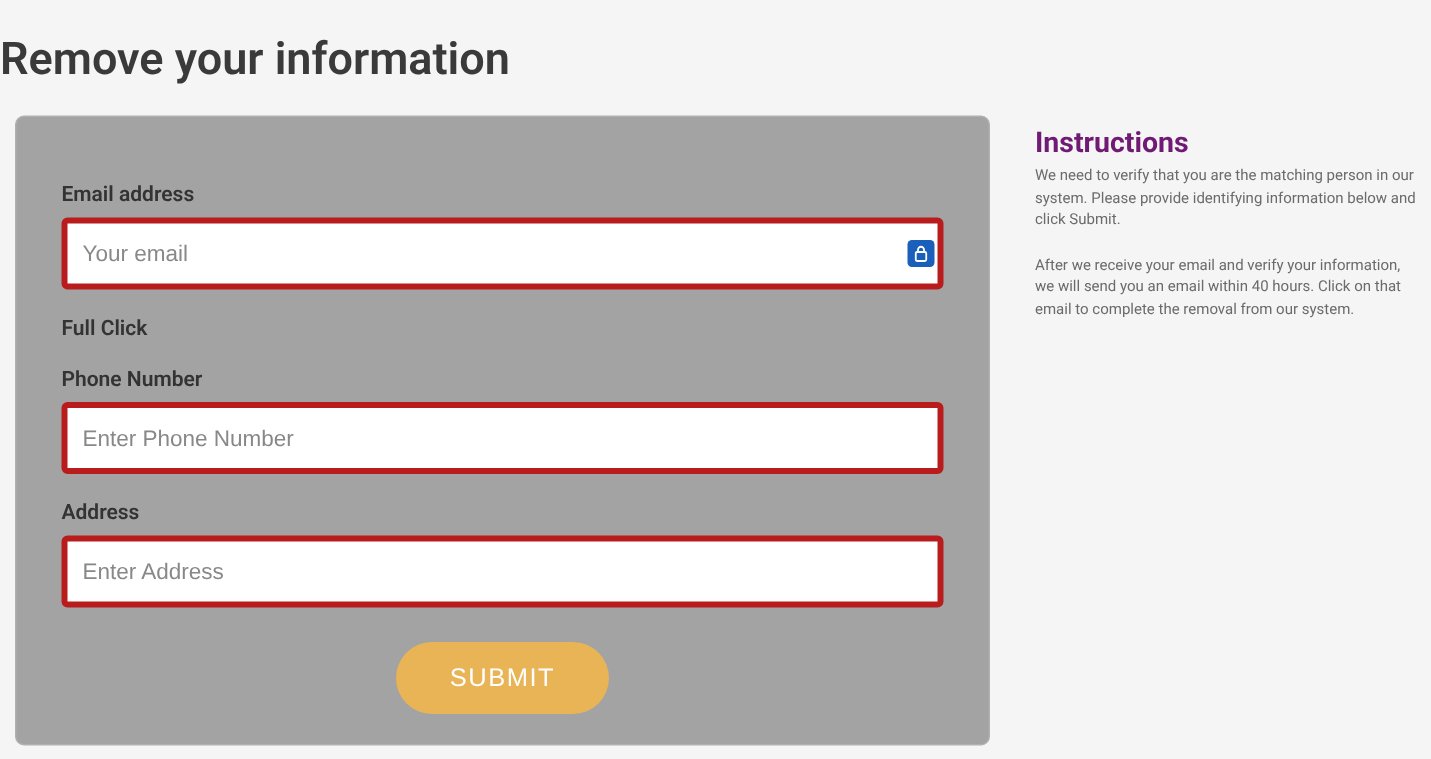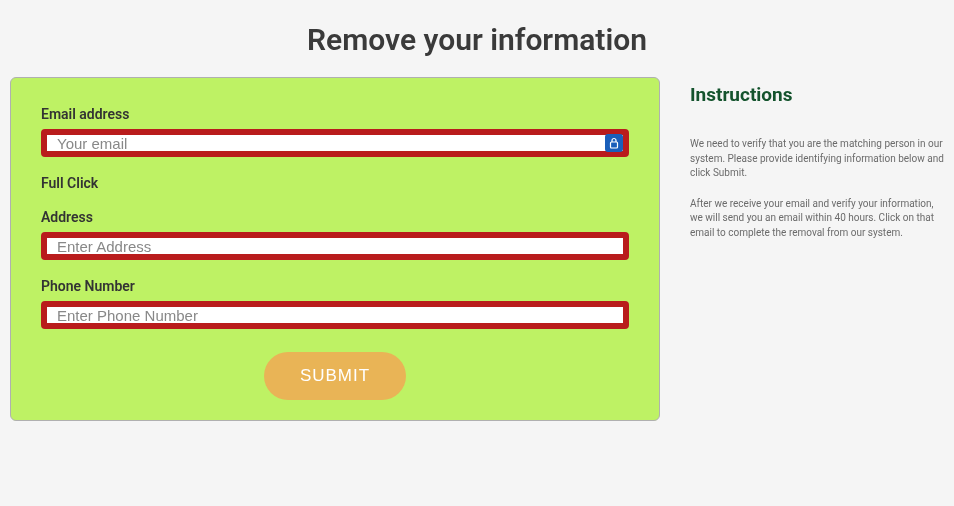--- a/index.html
+++ b/index.html
@@ -8,56 +8,55 @@
       box-sizing: border-box;
     }
     body {
       font-family: -apple-system, BlinkMacSystemFont, 'Segoe UI', Roboto, Arial, sans-serif;
       background: #f5f5f5;
       width: 954px;
       height: 506px;
       overflow: hidden;
     }
     .page-title {
-      text-align: center;
       font-size: 30px;
       font-weight: 600;
       color: #3a3a3a;
       padding: 22px 0 20px 0;
     }
     .content-wrapper {
       display: flex;
       padding: 0 10px;
       gap: 30px;
     }
     .form-card {
-      background: #bef264;
+      background: #a3a3a3;
       border: 1px solid #b0b0b0;
       border-radius: 6px;
-      padding: 28px 30px 20px 30px;
+      padding: 44px 30px 20px 30px;
       width: 650px;
       flex-shrink: 0;
     }
     .form-group {
       margin-bottom: 18px;
     }
     .form-label {
       display: block;
       font-size: 14px;
       font-weight: 600;
       color: #333;
       margin-bottom: 7px;
     }
     .form-input {
       width: 100%;
-      height: 28px;
+      height: 48px;
       padding: 0 10px;
       font-size: 15px;
       color: #555;
-      border: 6px solid #b91c1c;
+      border: 4px solid #b91c1c;
       border-radius: 4px;
       background: #fff;
     }
     .form-input::placeholder {
       color: #888;
     }
     .email-wrapper {
       position: relative;
     }
     .email-icon {
@@ -90,22 +89,22 @@
       letter-spacing: 1px;
       cursor: pointer;
     }
     .instructions {
       flex: 1;
       padding-top: 6px;
     }
     .instructions-title {
       font-size: 19px;
       font-weight: 700;
-      color: #14532d;
-      margin-bottom: 31px;
+      color: #701a75;
+      margin-bottom: 5px;
     }
     .instructions-text {
       font-size: 10px;
       color: #6b6b6b;
       line-height: 1.45;
       margin-bottom: 16px;
     }
   </style>
 </head>
 <body>
@@ -127,27 +126,27 @@
           </svg>
         </span>
       </div>
     </div>
 
     <div class="form-group">
       <label class="form-label">Full Click</label>
     </div>
 
     <div class="form-group">
-      <label class="form-label">Address</label>
-      <input type="text" class="form-input" placeholder="Enter Address" style="">
+      <label class="form-label">Phone Number</label>
+      <input type="text" class="form-input" placeholder="Enter Phone Number" style="">
     </div>
 
     <div class="form-group">
-      <label class="form-label">Phone Number</label>
-      <input type="text" class="form-input" placeholder="Enter Phone Number" style="">
+      <label class="form-label">Address</label>
+      <input type="text" class="form-input" placeholder="Enter Address" style="">
     </div>
 
     <div class="submit-wrapper">
       <button class="submit-btn">SUBMIT</button>
     </div>
 
   </div>
 
   <div class="instructions">
     <h2 class="instructions-title">Instructions</h2>

